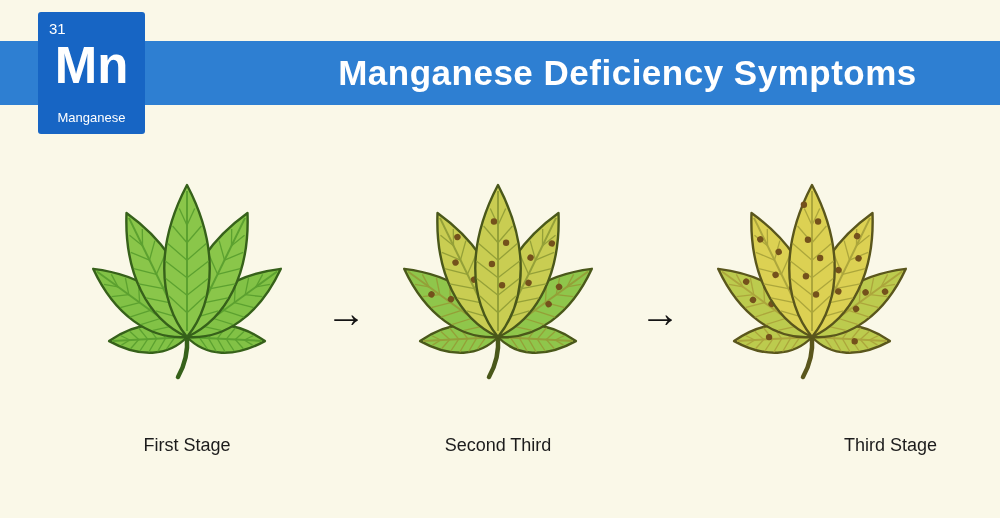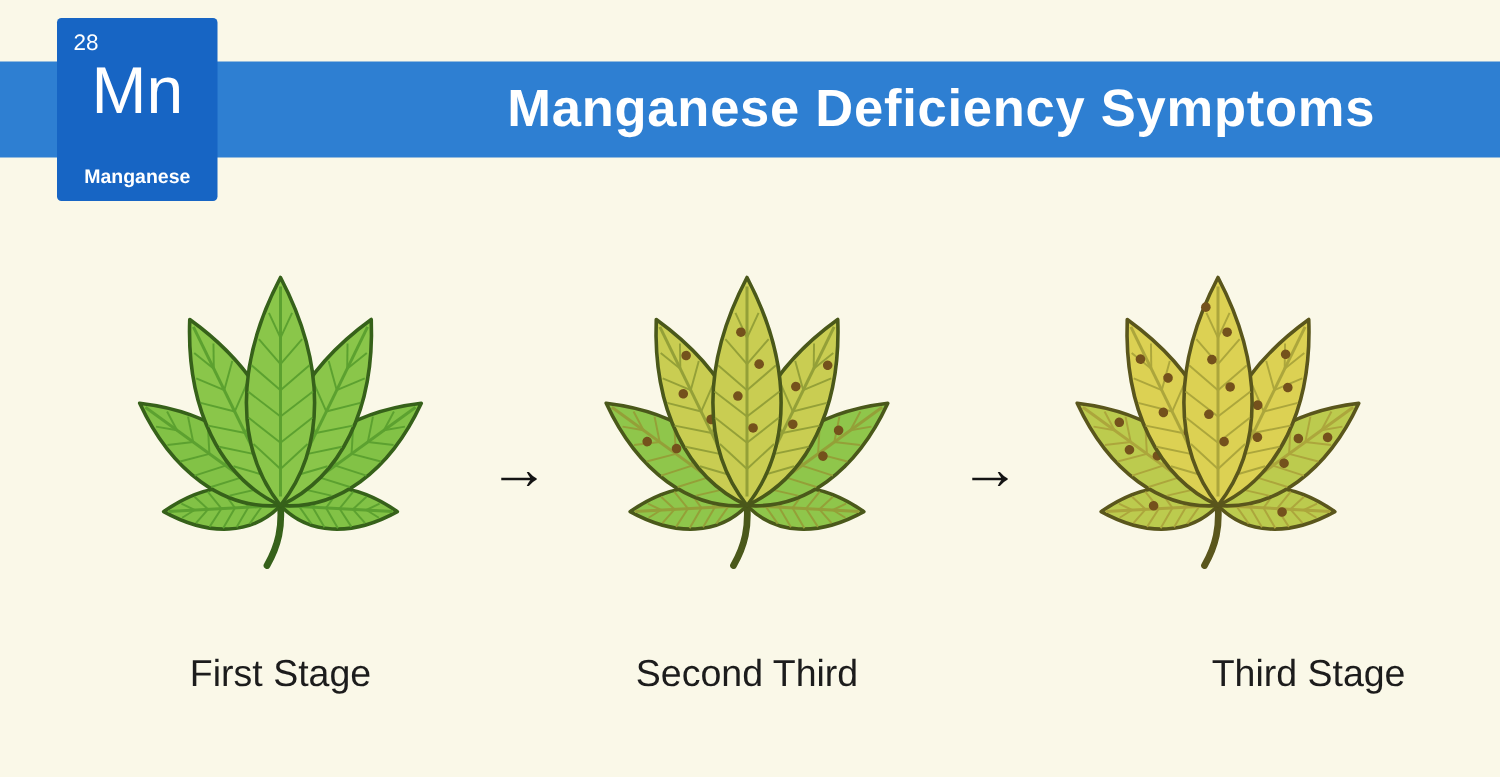--- a/index.html
+++ b/index.html
@@ -26,60 +26,60 @@
     border-radius: 3px;
     z-index: 2;
   }
   .tile-number {
     position: absolute; top: 8px; left: 11px;
     font-size: 15px; font-weight: 500;
   }
   .tile-symbol {
     position: absolute; top: 24px; left: 0; width: 100%;
     text-align: center;
-    font-size: 44px; font-weight: 400;
+    font-size: 51px; font-weight: 700;
   }
   .tile-name {
     position: absolute; bottom: 9px; left: 0; width: 100%;
     text-align: center;
-    font-size: 13px; font-weight: 700;
+    font-size: 13px; font-weight: 400;
   }
   .leaf {
     position: absolute; top: 172px;
     width: 250px; height: 215px;
   }
   .leaf-1 { left: 62px; }
   .leaf-2 { left: 373px; }
   .leaf-3 { left: 687px; }
   .arrow {
     position: absolute; top: 293px;
     font-size: 40px; line-height: 40px;
     color: #141414;
   }
   .arrow-1 { left: 326px; }
   .arrow-2 { left: 640px; }
   .stage-label {
     position: absolute; top: 435px;
     width: 250px; text-align: center;
-    font-size: 25px; font-weight: 500;
+    font-size: 18px; font-weight: 500;
     color: #1c1c1c;
   }
   .label-1 { left: 62px; }
   .label-2 { left: 373px; }
   .label-3 { left: 687px; text-align: right; }
 </style>
 </head>
 <body style="background: rgb(250, 248, 232);">
 
 <div class="banner" style="background: rgb(46, 127, 210);">
   <div class="banner-title" style="color: rgb(255, 255, 255);">Manganese Deficiency Symptoms</div>
 </div>
 
 <div class="tile" style="background: rgb(23, 101, 196); color: rgb(255, 255, 255);">
-  <div class="tile-number">28</div>
+  <div class="tile-number">31</div>
   <div class="tile-symbol">Mn</div>
   <div class="tile-name">Manganese</div>
 </div>
 
 <svg class="leaf leaf-1" viewBox="-125 -165 250 215">
     <path d="M0,0 C1,14 -1,26 -9,40" stroke="#36611A" stroke-width="4.5" fill="none" stroke-linecap="round"></path>
     <g transform="rotate(-93)">
       <path d="M0,0 C-18.48,-19.5 -18.48,-48.36 0,-78 C18.48,-48.36 18.48,-19.5 0,0 Z" fill="#82C246" stroke="#36611A" stroke-width="2.4" stroke-linejoin="round"></path>
       <line x1="0" y1="-3.12" x2="0" y2="-74.88" stroke="#5CA130" stroke-width="2"></line>
       <line x1="0" y1="-12.48" x2="-11.00480328906761" y2="-21.060000000000002" stroke="#5CA130" stroke-width="1.3"></line>

